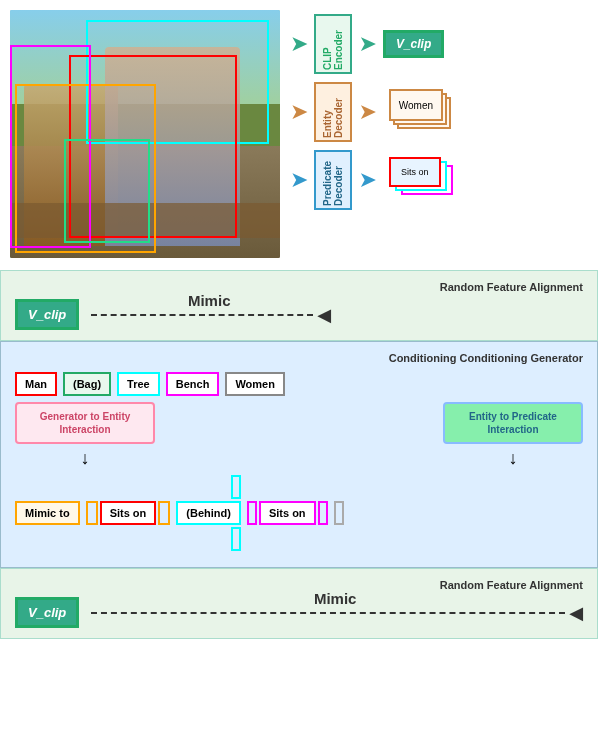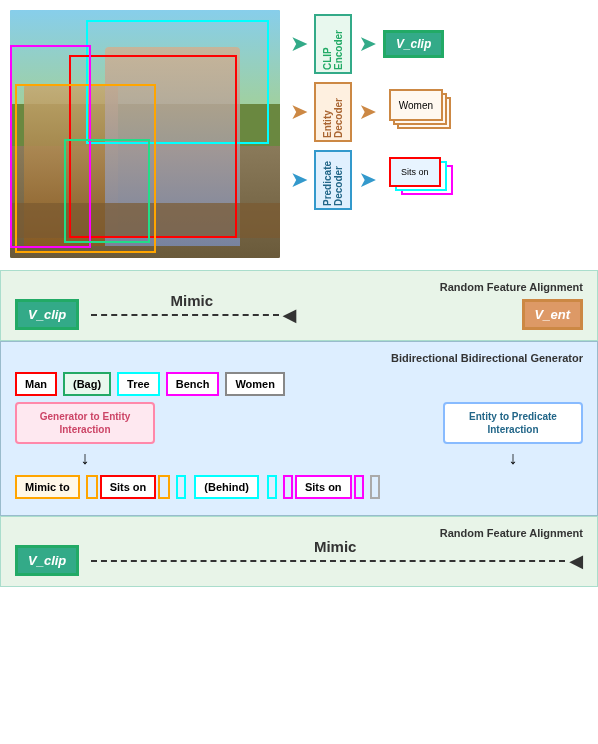--- a/index.html
+++ b/index.html
@@ -200,21 +200,21 @@
     .interaction-box {
       border: 2px solid;
       border-radius: 4px;
       padding: 6px 10px;
       font-size: 10px;
       font-weight: bold;
       text-align: center;
       line-height: 1.3;
     }
     .pred-to-ent { border-color: #f8a; background: #fee8f0; color: #c46; width: 140px; }
-    .ent-to-pred { border-color: #8bf; background: #ffffff; color: #268; width: 140px; }
+    .ent-to-pred { border-color: #8bf; background: #86efac; color: #268; width: 140px; }
 
     .predicate-row {
       display: flex;
       align-items: center;
       gap: 6px;
       margin: 6px 0;
       flex-wrap: nowrap;
     }
     .pred-node {
       border: 2px solid;
@@ -338,28 +338,25 @@
     <div class="mimic-row">
       <div class="vclip-box">
         <em>V_clip</em>
       </div>
       <div class="dashed-arrow">
         <div class="dashed-line"></div>
         <span class="mimic-text">Mimic</span>
         <span style="font-size:18px;color:#333;">◀</span>
       </div>
       <div style="flex:1;"></div>
-      <div class="vent-box">
-        <em>V_ent</em>
-      </div>
     </div>
   </div>
 
   <div class="generator-section">
-    <div class="gen-label">Bidirectional Bidirectional Generator</div>
+    <div class="gen-label">Conditioning Conditioning Generator</div>
 
     <div class="entity-row">
       <div class="entity-node en-red">
         <span>Man</span>
       </div>
       <div class="entity-node en-green">
         <span>(Bag)</span>
       </div>
       <div class="entity-node en-cyan">
         <span>Tree</span>
@@ -392,21 +389,21 @@
       <div class="pred-node pn-orange">
         <span>Mimic  to</span>
       </div>
       <div style="display:flex;align-items:center;gap:2px;">
         <div style="width:12px;height:24px;border:2px solid orange;"></div>
         <div class="pred-node pn-red">
           <span>Sits on</span>
         </div>
         <div style="width:12px;height:24px;border:2px solid orange;"></div>
       </div>
-      <div style="display:flex;align-items:flex-end;gap:8px;">
+      <div style="display:flex;align-items:flex-end;gap:2px;flex-direction:column;">
         <div style="width:10px;height:24px;border:2px solid cyan;"></div>
         <div class="pred-node pn-cyan">
           <span>(Behind)</span>
         </div>
         <div style="width:10px;height:24px;border:2px solid cyan;"></div>
       </div>
       <div style="display:flex;align-items:center;gap:2px;">
         <div style="width:10px;height:24px;border:2px solid magenta;"></div>
         <div class="pred-node pn-magenta">
           <span>Sits on</span>

